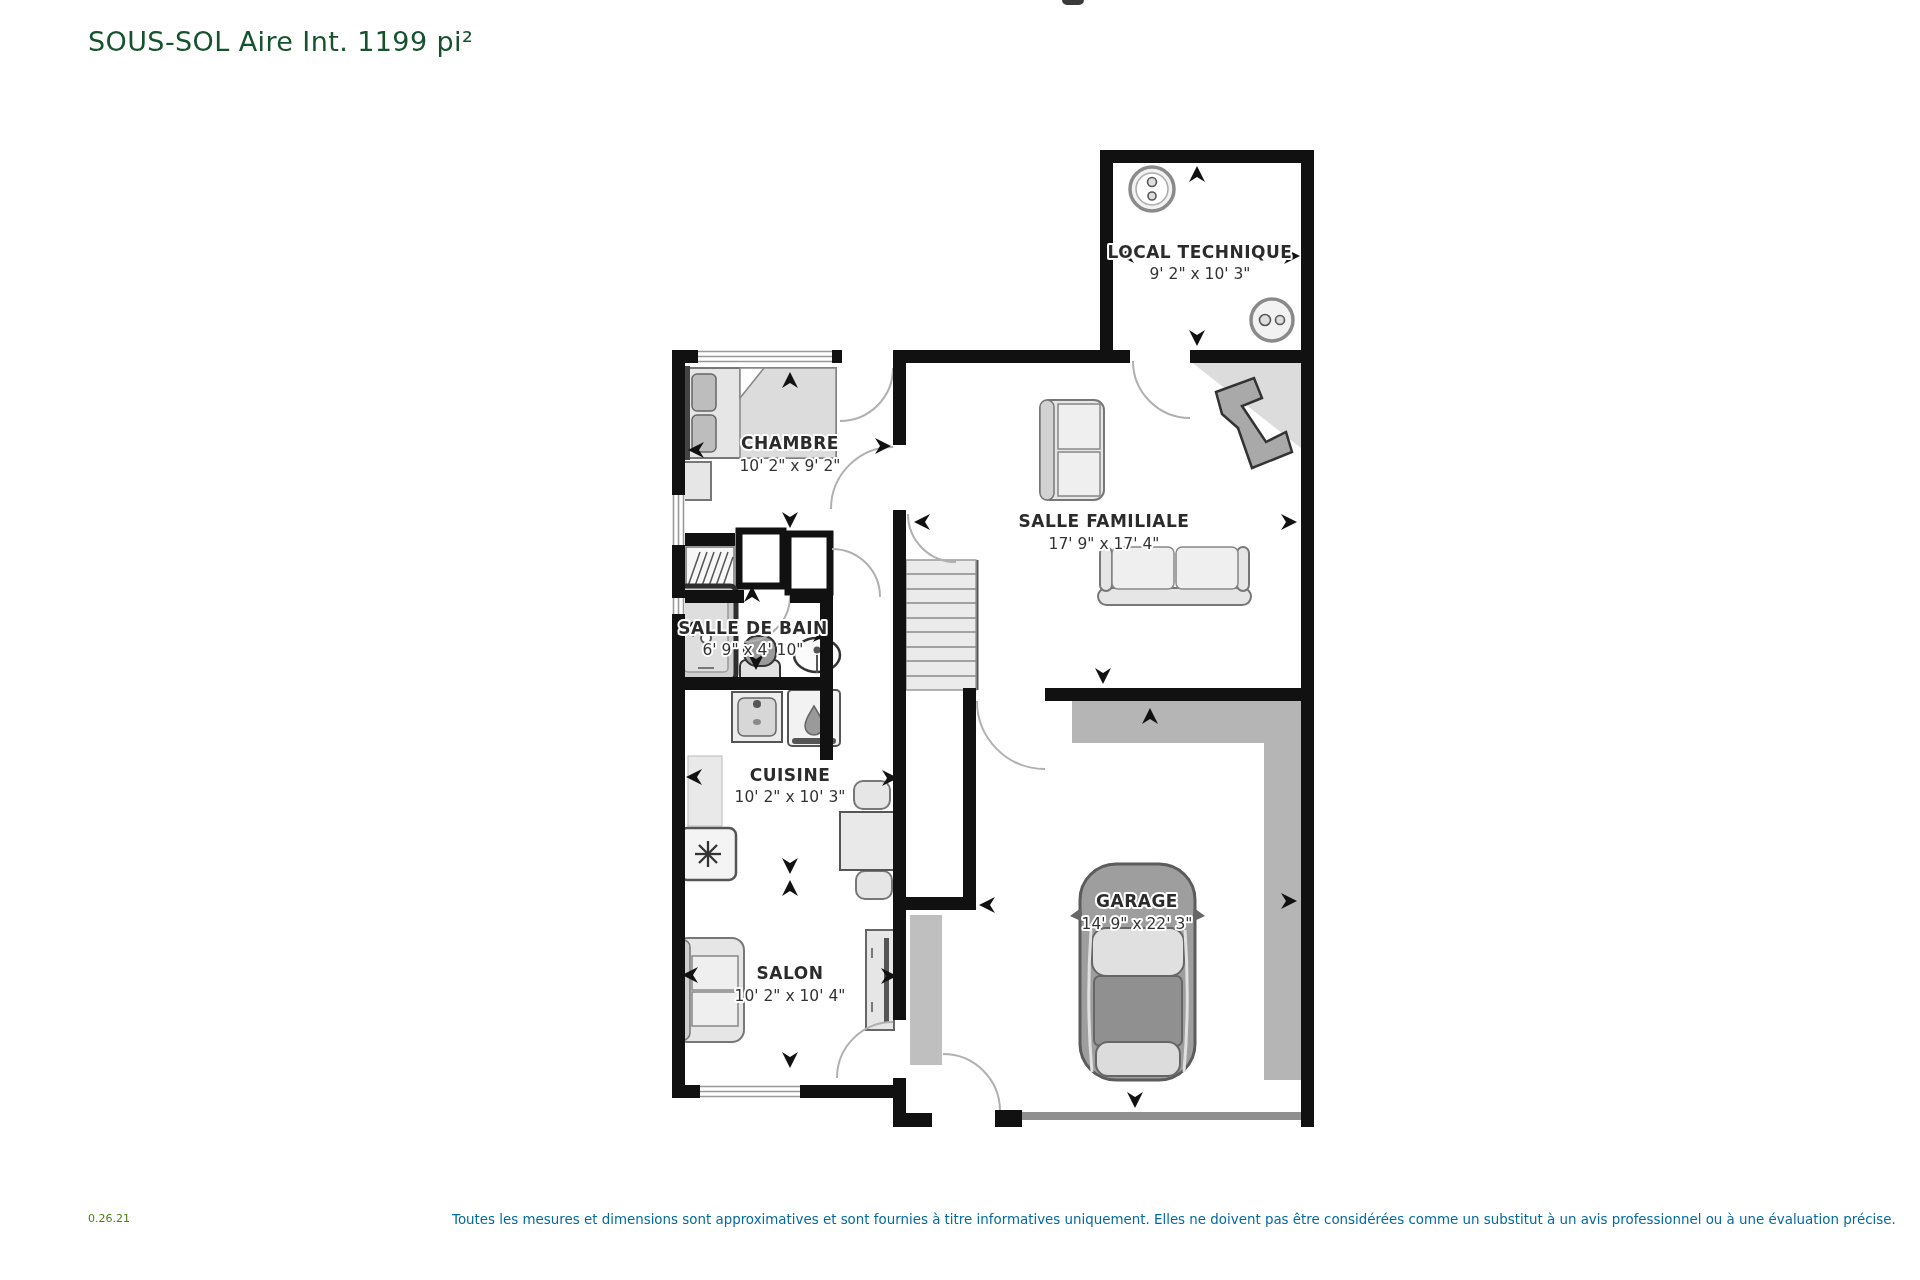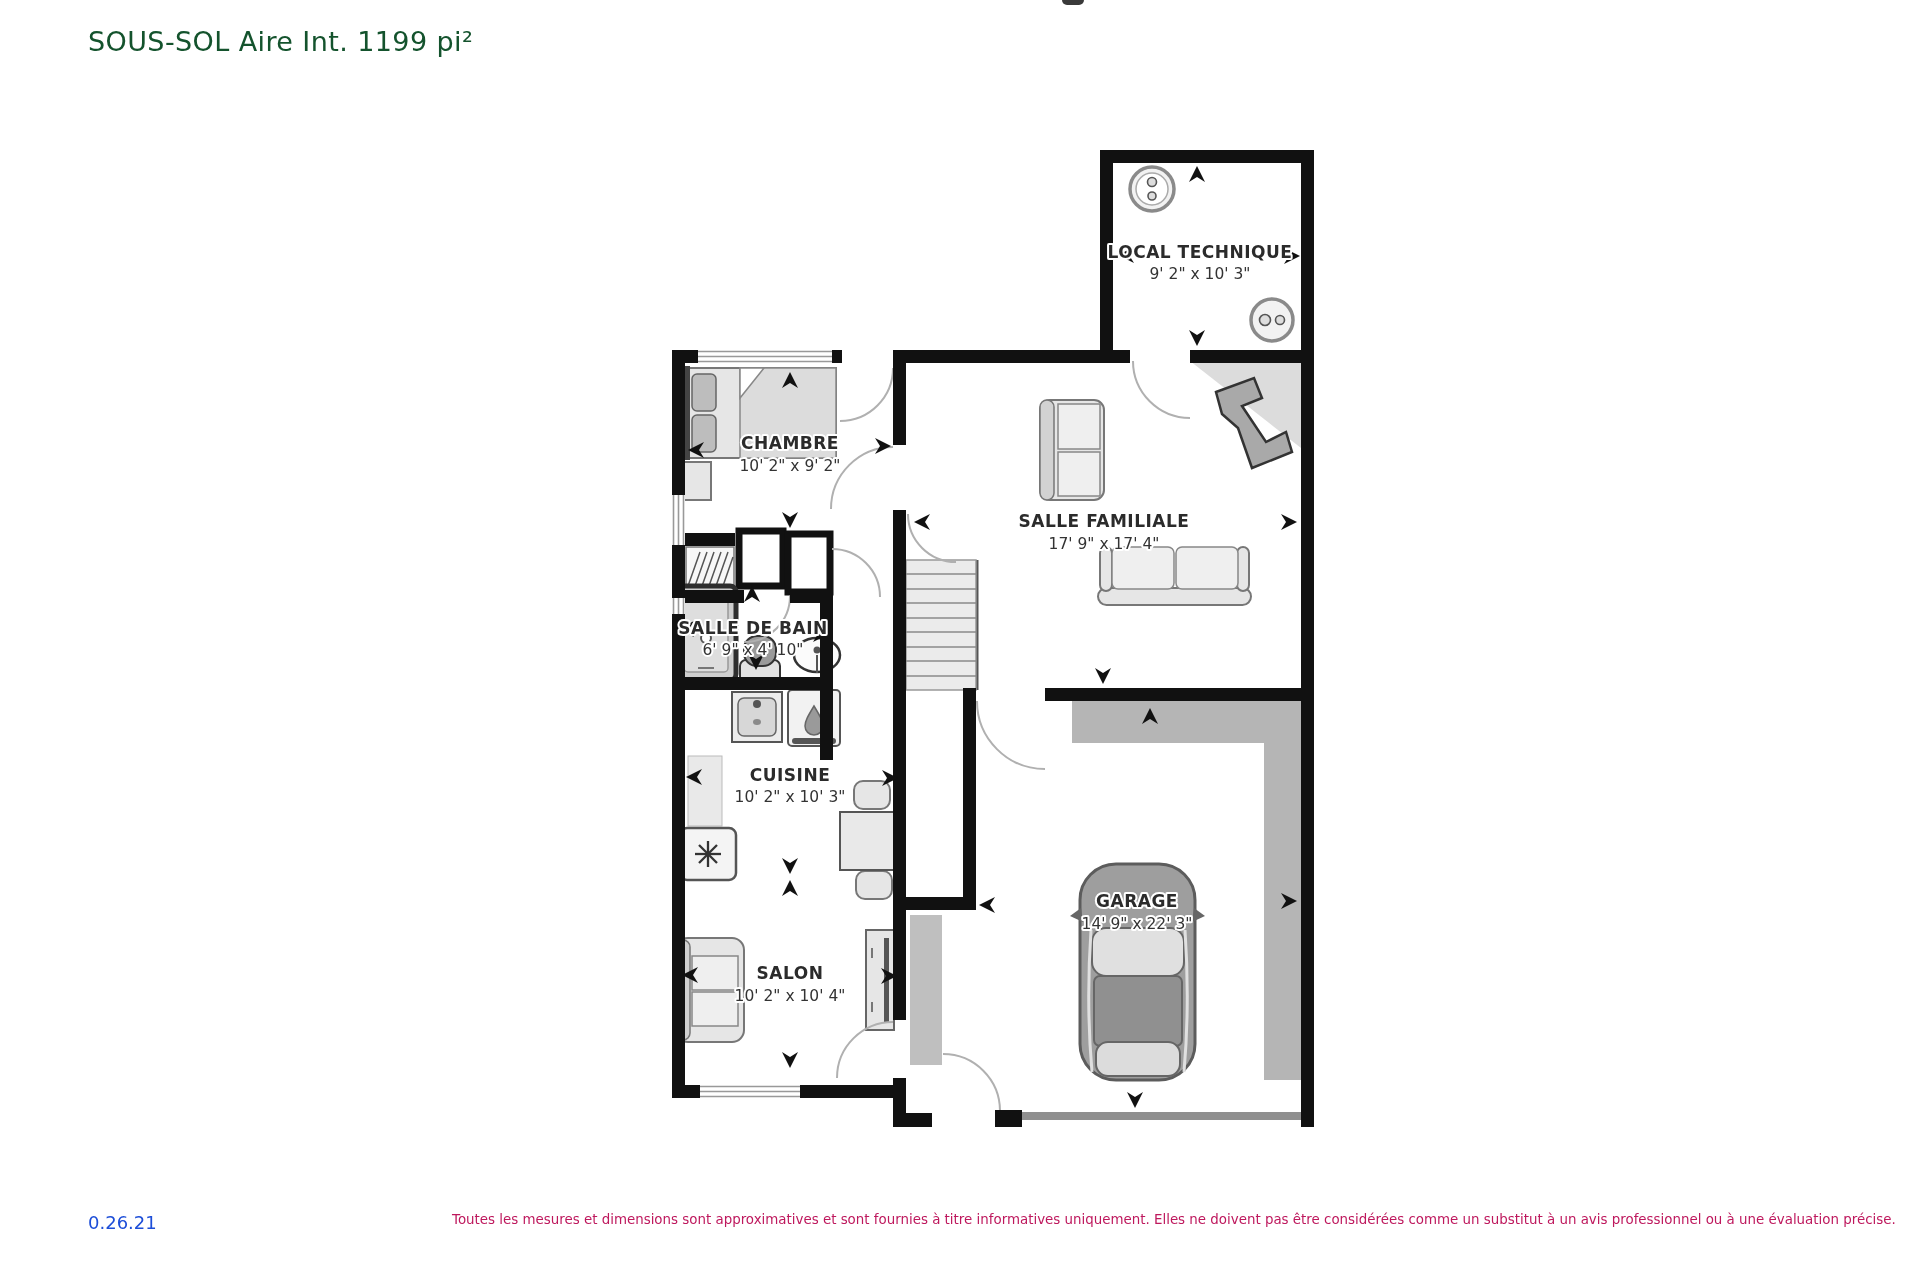--- a/index.html
+++ b/index.html
@@ -1,22 +1,22 @@
 <!DOCTYPE html>
 <html><head>
 <meta charset="utf-8">
 <style>
   html,body{margin:0;padding:0;background:#ffffff;}
   #stage{position:relative;width:1920px;height:1280px;background:#ffffff;overflow:hidden;
          font-family:"DejaVu Sans",sans-serif;}
   #plan-title{position:absolute;left:88px;top:26px;font-size:27px;color:#14532d;letter-spacing:.4px;}
   #top-mark{position:absolute;left:1062px;top:0;width:22px;height:5px;background:#3a3a3a;
             border-radius:0 0 8px 8px;}
-  #footer-version{position:absolute;left:88px;top:1212px;font-size:18px;color:#1d4ed8;}
-  #footer-disclaimer{position:absolute;left:452px;top:1212px;font-size:13.4px;color:#be185d;white-space:nowrap;}
+  #footer-version{position:absolute;left:88px;top:1212px;font-size:11px;color:#4d7c0f;}
+  #footer-disclaimer{position:absolute;left:452px;top:1212px;font-size:13.4px;color:#0369a1;white-space:nowrap;}
   svg text{font-family:"DejaVu Sans",sans-serif;}
   .room-name{font-size:17px;font-weight:700;fill:#2b2b2b;letter-spacing:.5px;
              paint-order:stroke;stroke:#ffffff;stroke-width:4px;stroke-linejoin:round;}
   .room-dims{font-size:15.5px;fill:#333;paint-order:stroke;stroke:#ffffff;stroke-width:4px;stroke-linejoin:round;}
   .wall{fill:#111;}
   .arc{fill:none;stroke:#b0b0b0;stroke-width:2px;}
   .winline{stroke:#999;stroke-width:1.6px;}
   .furn{fill:#e6e6e6;stroke:#777;stroke-width:2px;}
   .furnlight{fill:#efefef;stroke:#888;stroke-width:1.5px;}
   .arrow{fill:#111;}

